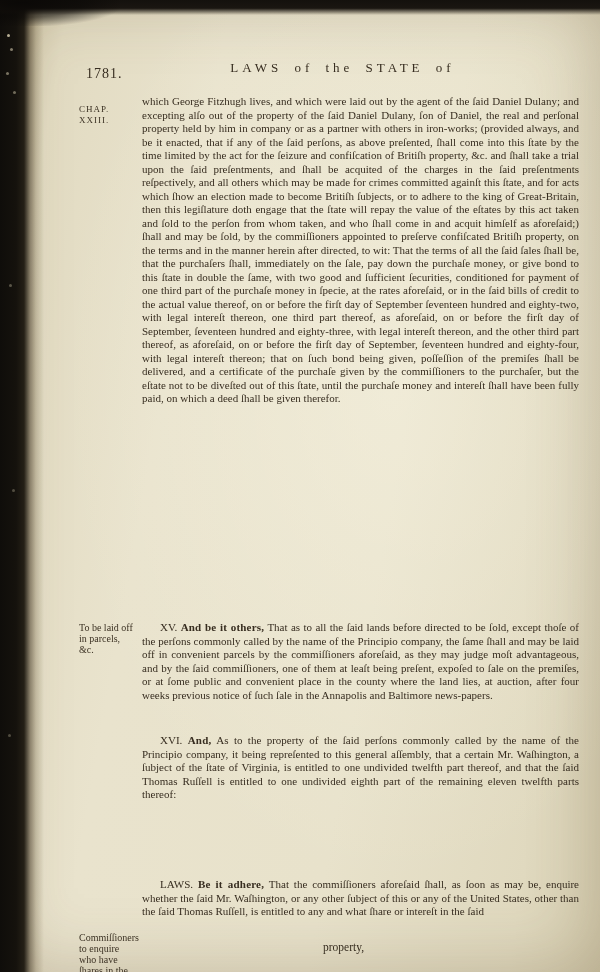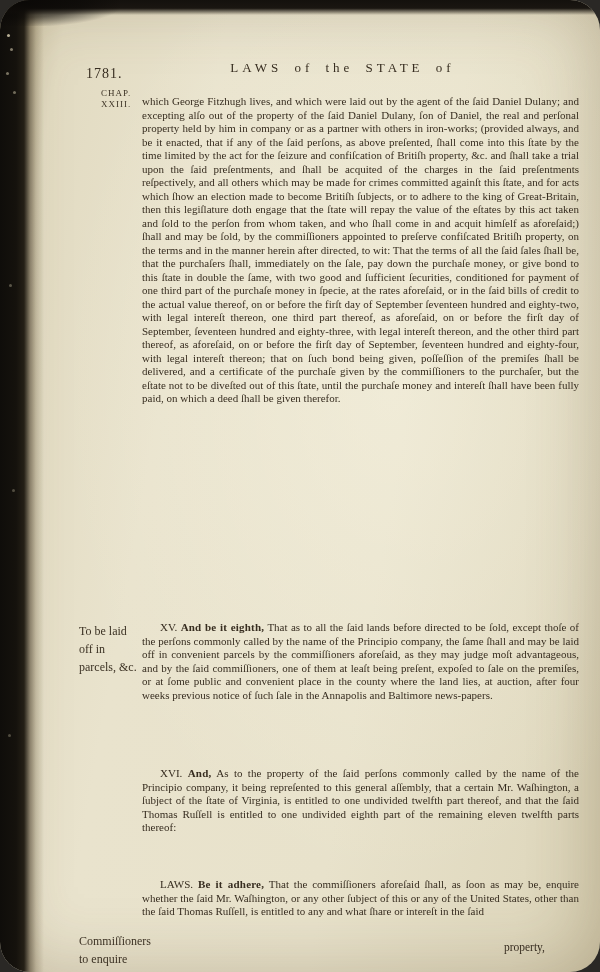--- a/index.html
+++ b/index.html
@@ -7,21 +7,20 @@
     position: relative;
     width: 600px;
     height: 972px;
     overflow: hidden;
     background:
       radial-gradient(ellipse at 65% 40%, rgba(255,252,238,0.35) 0%, rgba(0,0,0,0) 60%),
       linear-gradient(100deg, #c9bf9f 0%, #e2dbc2 9%, #e9e3cd 30%, #e8e2cb 62%, #e0d9bf 88%, #d7cfb2 100%);
     font-family: "Liberation Serif", "DejaVu Serif", serif;
     color: #372d20;
     box-shadow: inset 0 0 70px rgba(92,72,40,0.28);
-    border-radius: 30px;
   }
   
   .top-edge {
     position: absolute; top: 0; left: 0; width: 100%; height: 15px;
     background: linear-gradient(to bottom, #14110d 0%, #1a1611 55%, rgba(32,27,19,0.45) 80%, rgba(32,27,19,0) 100%);
   }
   .top-blotch {
     position: absolute; top: 0; left: 0; width: 120px; height: 26px;
     background: radial-gradient(ellipse at 18% 10%, rgba(10,8,6,0.95) 0%, rgba(10,8,6,0.55) 45%, rgba(10,8,6,0) 75%);
   }
@@ -47,64 +46,64 @@
     font-size: 14px; letter-spacing: 1px;
   }
   .running-title {
     position: absolute; top: 60px; left: 120px; width: 445px;
     text-align: center; font-size: 13px;
     letter-spacing: 4px; word-spacing: 5px; white-space: nowrap;
   }
   
   .margin-note {
     position: absolute; left: 79px; width: 58px;
-    font-size: 12px; line-height: 18px; color: #3c3224;
+    font-size: 10px; line-height: 11px; color: #3c3224;
   }
   .margin-note.chapter { white-space: pre-line; font-size: 9px; letter-spacing: 1px; line-height: 11px; }
   
   .body-block {
     position: absolute; left: 142px; width: 437px;
     font-size: 11px; line-height: 13.5px;
     text-align: justify; text-justify: inter-word;
   }
   .body-block.indent { text-indent: 18px; }
   .blackletter { font-weight: 700; letter-spacing: 0.2px; }
   .catchword {
     position: absolute; left: 142px; top: 941px; width: 437px;
-    text-align: right; padding-right: 34px; box-sizing: border-box;
+    text-align: center; padding-right: 34px; box-sizing: border-box;
     font-size: 11.5px;
   }
 </style>
 </head>
 <body>
 
 <div class="page">
 
   <div class="binding"></div>
   <div class="top-edge"></div>
   <div class="top-blotch"></div>
   <div class="binding-specks"></div>
 
   <div class="year">1781.</div>
   <div class="running-title">LAWS of the STATE of</div>
 
-  <div class="margin-note chapter" style="top: 88px; margin-left: 22px;">CHAP.
+  <div class="margin-note chapter" style="top: 104px;">CHAP.
 XXIII.</div>
   <div class="margin-note" style="top: 622px;">To be laid off in parcels, &amp;c.</div>
   <div class="margin-note" style="top: 932px;">Commiſſioners to enquire who have ſhares in the Principio company, &amp;c.</div>
 
   <div class="body-block" style="top: 95px;">which George Fitzhugh lives, and which were laid out by the agent of the ſaid Daniel Dulany; and excepting alſo out of the property of the ſaid Daniel Dulany, ſon of Daniel, the real and perſonal property held by him in company or as a partner with others in iron-works; (provided always, and be it enacted, that if any of the ſaid perſons, as above preſented, ſhall come into this ſtate by the time limited by the act for the ſeizure and confiſcation of Britiſh property, &amp;c. and ſhall take a trial upon the ſaid preſentments, and ſhall be acquited of the charges in the ſaid preſentments reſpectively, and all others which may be made for crimes committed againſt this ſtate, and for acts which ſhow an election made to become Britiſh ſubjects, or to adhere to the king of Great-Britain, then this legiſlature doth engage that the ſtate will repay the value of the eſtates by this act taken and ſold to the perſon from whom taken, and who ſhall come in and acquit himſelf as aforeſaid;) ſhall and may be ſold, by the commiſſioners appointed to preſerve confiſcated Britiſh property, on the terms and in the manner herein after directed, to wit: That the terms of all the ſaid ſales ſhall be, that the purchaſers ſhall, immediately on the ſale, pay down the purchaſe money, or give bond to this ſtate in double the ſame, with two good and ſufficient ſecurities, conditioned for payment of one third part of the purchaſe money in ſpecie, at the rates aforeſaid, or in the ſaid bills of credit to the actual value thereof, on or before the firſt day of September ſeventeen hundred and eighty-two, with legal intereſt thereon, one third part thereof, as aforeſaid, on or before the firſt day of September, ſeventeen hundred and eighty-three, with legal intereſt thereon, and the other third part thereof, as aforeſaid, on or before the firſt day of September, ſeventeen hundred and eighty-four, with legal intereſt thereon; that on ſuch bond being given, poſſeſſion of the premiſes ſhall be delivered, and a certificate of the purchaſe given by the commiſſioners to the purchaſer, but the eſtate not to be diveſted out of this ſtate, until the purchaſe money and intereſt ſhall have been fully paid, on which a deed ſhall be given therefor.</div>
 
   <div class="body-block indent" style="top: 621px;">
     <span>XV.</span>
-    <span class="blackletter">And be it eighth,</span>
+    <span class="blackletter">And be it others,</span>
     <span>That as to all the ſaid lands before directed to be ſold, except thoſe of the perſons commonly called by the name of the Principio company, the ſame ſhall and may be laid off in convenient parcels by the commiſſioners aforeſaid, as they may judge moſt advantageous, and by the ſaid commiſſioners, one of them at leaſt being preſent, expoſed to ſale on the premiſes, or at ſome public and convenient place in the county where the land lies, at auction, after four weeks previous notice of ſuch ſale in the Annapolis and Baltimore news-papers.</span>
   </div>
 
-  <div class="body-block indent" style="top: 767px;">
+  <div class="body-block indent" style="top: 734px;">
     <span>XVI.</span>
     <span class="blackletter">And,</span>
     <span>As to the property of the ſaid perſons commonly called by the name of the Principio company, it being repreſented to this general aſſembly, that a certain Mr. Waſhington, a ſubject of the ſtate of Virginia, is entitled to one undivided twelfth part thereof, and that the ſaid Thomas Ruſſell is entitled to one undivided eighth part of the remaining eleven twelfth parts thereof:</span>
   </div>
 
   <div class="body-block indent" style="top: 878px;">
     <span>LAWS.</span>
     <span class="blackletter">Be it adhere,</span>
     <span>That the commiſſioners aforeſaid ſhall, as ſoon as may be, enquire whether the ſaid Mr. Waſhington, or any other ſubject of this or any of the United States, other than the ſaid Thomas Ruſſell, is entitled to any and what ſhare or intereſt in the ſaid</span>
   </div>

